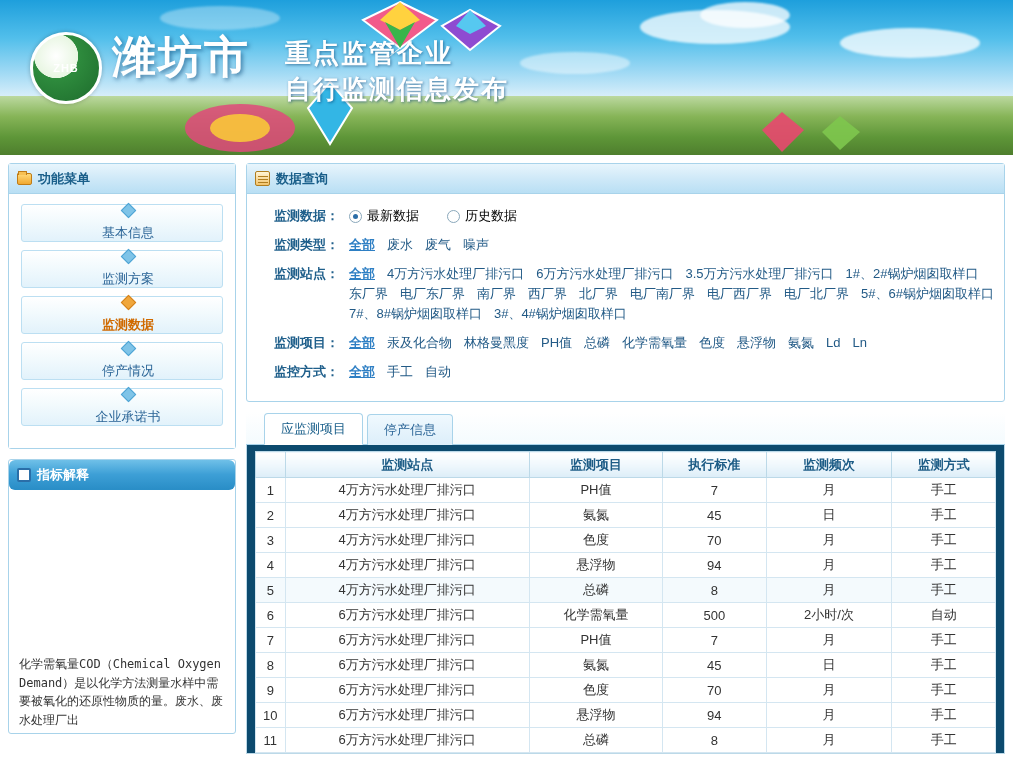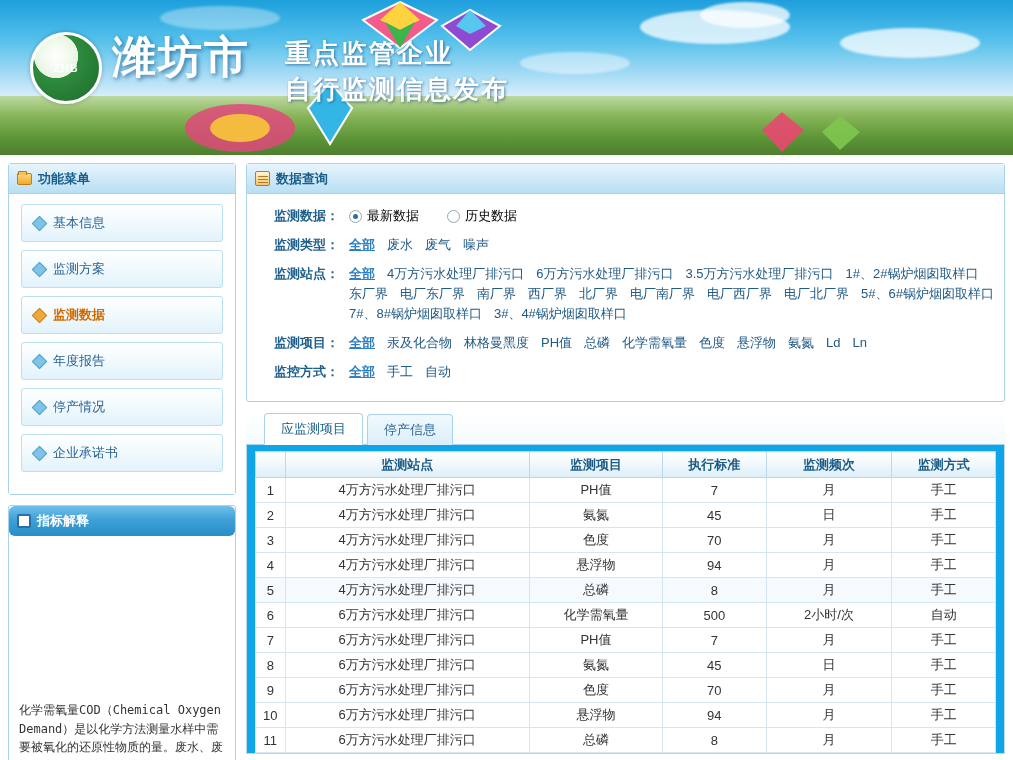--- a/index.html
+++ b/index.html
@@ -142,20 +142,21 @@
     margin-bottom: 8px;
     border: 1px solid #bcdff2;
     border-radius: 3px;
     background: linear-gradient(to bottom, #ffffff 0%, #f2fafd 45%, #e2f2fb 100%);
     display: flex; align-items: center;
     padding-left: 12px;
     gap: 8px;
     color: #2a6496;
     font-size: 13px;
     cursor: pointer;
+    flex-direction: column;
   }
   .menu-item.active { color: #d06a00; font-weight: bold; }
   .menu-diamond {
     width: 11px; height: 11px;
     background: #7fc4e8;
     transform: rotate(45deg);
     border: 1px solid #4da3d4;
     flex: 0 0 auto;
   }
   .menu-item.active .menu-diamond { background:#f0a73c; border-color:#d4811a; }
@@ -237,21 +238,21 @@
     font-size: 13px;
   }
   table.grid td {
     border: 1px solid #d4e6f1;
     height: 25px;
     text-align: center;
     color: #333333;
   }
   table.grid tr.alt td { background: #f4fafd; }
   td.rownum { width: 28px; color: #555; background: #ffffff; }
-  .tbl-wrap { border: 1px solid #bcd9e8; border-top: none; padding: 6px 8px 0 8px; background:#0ea5e9; }
+  .tbl-wrap { border: 1px solid #bcd9e8; border-top: none; padding: 6px 8px 0 8px; background:#0c4a6e; }
 </style>
 </head>
 <body>
 
 <div id="app">
 
   <div class="banner">
     <div class="sky-strip"></div>
     <div class="ground-strip"></div>
 
@@ -308,24 +309,20 @@
           <div class="menu-item">
             <span class="menu-diamond"></span>
             <span>监测方案</span>
           </div>
           <div class="menu-item active">
             <span class="menu-diamond"></span>
             <span>监测数据</span>
           </div>
           <div class="menu-item">
             <span class="menu-diamond"></span>
-            <span>年度报告</span>
-          </div>
-          <div class="menu-item">
-            <span class="menu-diamond"></span>
             <span>停产情况</span>
           </div>
           <div class="menu-item">
             <span class="menu-diamond"></span>
             <span>企业承诺书</span>
           </div>
         </div>
       </div>
 
       <div class="panel indicator-panel">

